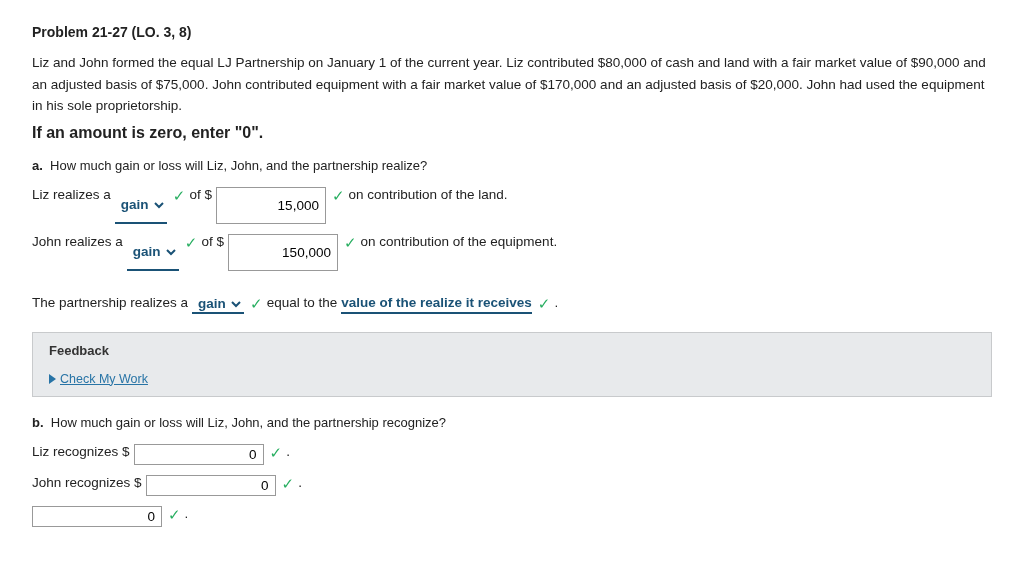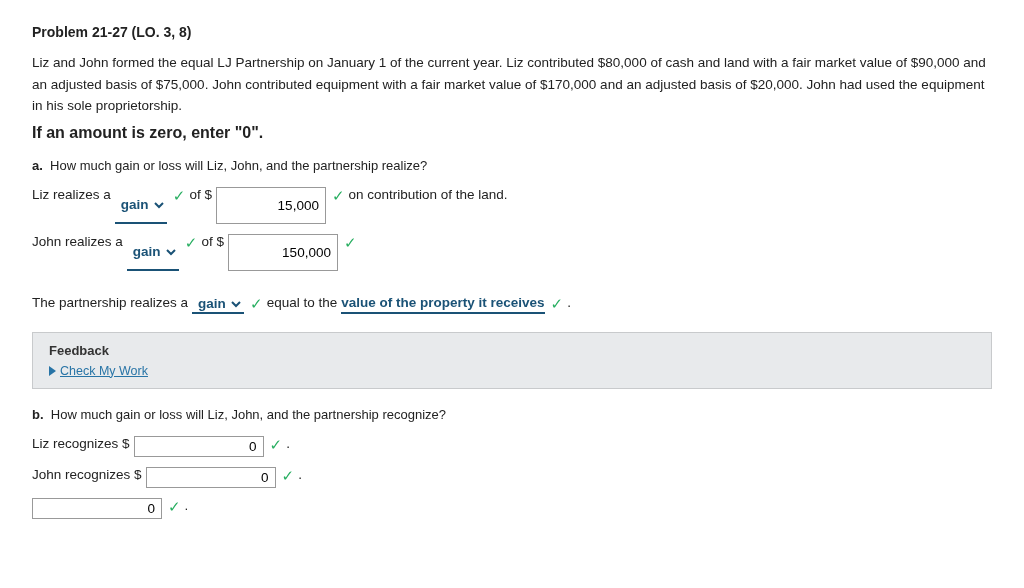--- a/index.html
+++ b/index.html
@@ -81,21 +81,21 @@
     .feedback-box {
       background: #e8eaec;
       border: 1px solid #c8cacc;
       margin: 18px 0 18px 0;
       padding: 10px 16px 10px 16px;
     }
     .feedback-title {
       font-size: 13px;
       font-weight: bold;
       color: #333;
-      margin-bottom: 6px;
+      margin-bottom: 14px;
     }
     .check-my-work {
       color: #2874a6;
       font-size: 12.5px;
       text-decoration: underline;
       cursor: pointer;
       display: flex;
       align-items: center;
       gap: 4px;
     }
@@ -142,31 +142,32 @@
 <div class="answer-row">
   <span>John realizes a</span>
   <select class="dropdown-select">
     <option value="gain">gain</option>
     <option value="loss">loss</option>
   </select>
   <span class="check-icon">✓</span>
   <span>of $</span>
   <input type="text" class="answer-input" value="150,000" style="">
   <span class="check-icon">✓</span>
+  <span>on contribution of the equipment.</span>
 </div>
 
 <div class="answer-row" style="margin-top: 24px;">
   <span>The partnership realizes a</span>
   <select class="dropdown-select">
     <option value="gain">gain</option>
     <option value="loss">loss</option>
   </select>
   <span class="check-icon">✓</span>
   <span>equal to the</span>
-  <span class="text-answer">value of the property it receives</span>
+  <span class="text-answer">value of the realize it receives</span>
   <span class="check-icon">✓</span>
   <span>.</span>
 </div>
 
 <div class="feedback-box">
   <div class="feedback-title">Feedback</div>
   <div class="check-my-work">
     <span class="triangle-right"></span>
     <span>Check My Work</span>
   </div>

